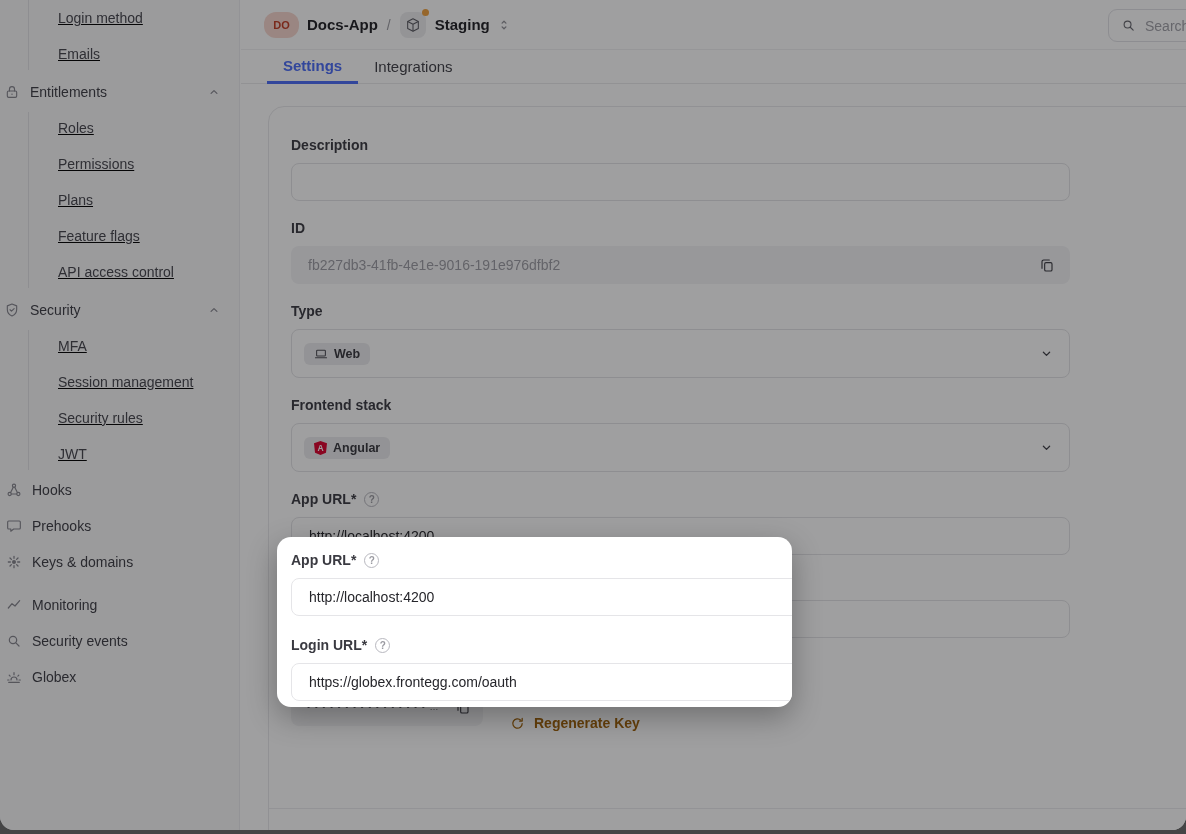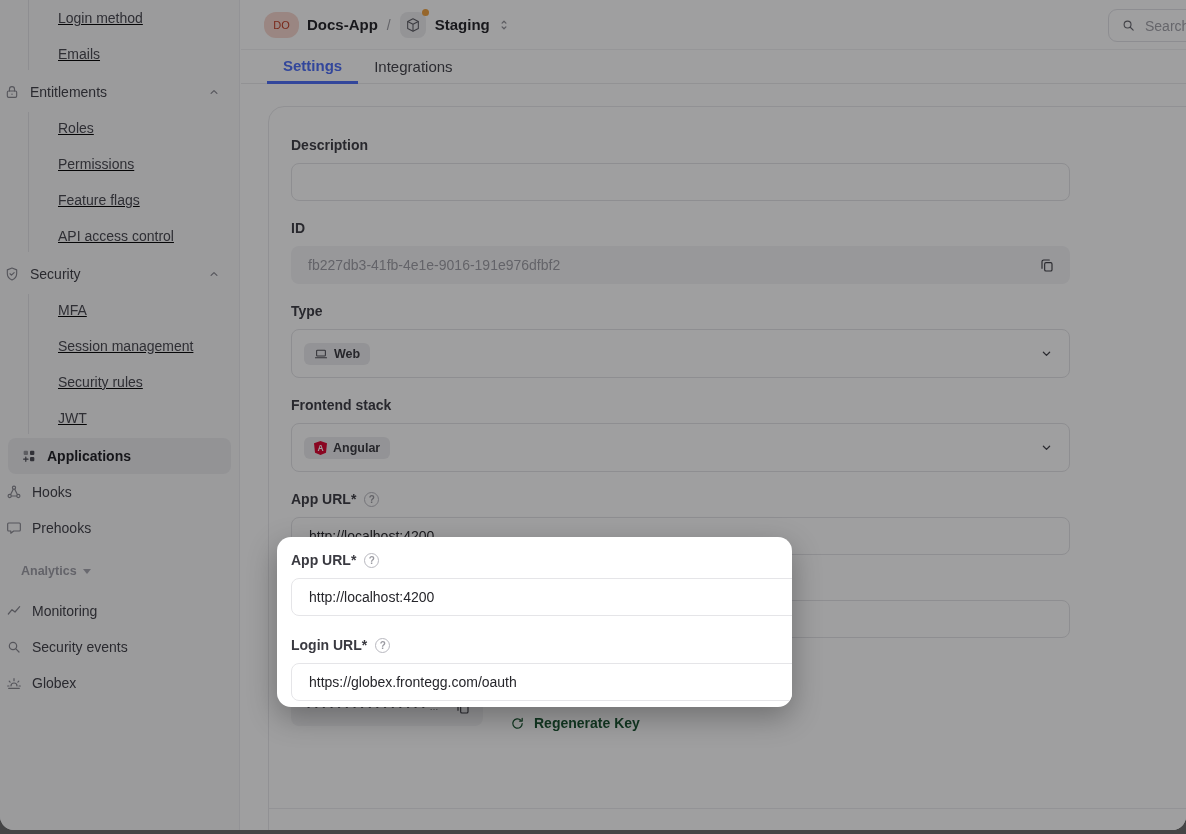--- a/index.html
+++ b/index.html
@@ -54,21 +54,21 @@
 
   
   .main { position:absolute; left:241px; top:0; right:0; bottom:0; background:#fff; }
 
   .header {
     height:50px; display:flex; align-items:center;
     padding-left:23px; border-bottom:1px solid #f0f0f2; position:relative;
   }
   .badge {
     width:35px; height:26px; border-radius:12px; background:#f7d6cd;
-    color:#c13b22; font-size:11px; font-weight:400;
+    color:#c13b22; font-size:11px; font-weight:700;
     display:flex; align-items:center; justify-content:center;
   }
   .crumb-name { margin-left:8px; font-size:15px; font-weight:700; color:#1f1f24; }
   .crumb-sep { margin:0 9px; font-size:14px; color:#9b9ba1; }
   .env-box {
     width:26px; height:26px; border-radius:8px; background:#ededef;
     display:flex; align-items:center; justify-content:center;
     color:#5a5a61; position:relative;
   }
   .env-box svg { width:16px; height:16px; }
@@ -152,21 +152,21 @@
   .apikey-box {
     width:192px; height:38px; background:#f4f4f6; border-radius:8px;
     display:flex; align-items:center; padding:0 12px 0 16px;
   }
   .dots {
     font-size:9px; letter-spacing:1px; color:#55555c; flex:1;
     white-space:nowrap; overflow:hidden;
   }
   .regen {
     margin-left:27px; display:flex; align-items:center; gap:9px;
-    font-size:14px; font-weight:700; color:#14532d; cursor:pointer;margin-top:32px;
+    font-size:14px; font-weight:700; color:#a16207; cursor:pointer;margin-top:32px;
   }
   .regen svg { width:15px; height:15px; }
   .card-divider {
     position:absolute; top:701px; left:0; width:1200px;
     border-top:1px solid #ebebee;
   }
 
   
   .dim {
     position:absolute; inset:0; background:rgba(15,15,18,0.40); z-index:50;
@@ -212,20 +212,23 @@
       </span>
     </div>
     <div class="sub-block">
       <div class="s-sub">
           <span>Roles</span>
         </div>
       <div class="s-sub">
           <span>Permissions</span>
         </div>
       <div class="s-sub">
+          <span>Plans</span>
+        </div>
+      <div class="s-sub">
           <span>Feature flags</span>
         </div>
       <div class="s-sub">
           <span>API access control</span>
         </div>
     </div>
 
     <div class="s-group">
       <span class="s-ic">
         <svg viewBox="0 0 24 24" fill="none" stroke="currentColor" stroke-width="1.7" stroke-linecap="round" stroke-linejoin="round">
@@ -248,31 +251,20 @@
           <span>Session management</span>
         </div>
       <div class="s-sub">
           <span>Security rules</span>
         </div>
       <div class="s-sub">
           <span>JWT</span>
         </div>
     </div>
 
-    <div class="s-item active" style="margin-top:2px;">
-      <span class="s-ic">
-        <svg viewBox="0 0 24 24" fill="none" stroke="currentColor" stroke-width="1.8" stroke-linecap="round">
-            <rect x="4" y="4" width="6.5" height="6.5" rx="1.5" fill="currentColor" stroke="none" opacity="0.55"></rect>
-            <rect x="13.5" y="4" width="6.5" height="6.5" rx="1.5" fill="currentColor" stroke="none"></rect>
-            <rect x="13.5" y="13.5" width="6.5" height="6.5" rx="1.5" fill="currentColor" stroke="none"></rect>
-            <path d="M7.2 13.5v6.5M4 16.7h6.5"></path>
-          </svg>
-      </span>
-      <span>Applications</span>
-    </div>
 
     <div class="s-item">
       <span class="s-ic">
         <svg viewBox="0 0 24 24" fill="none" stroke="currentColor" stroke-width="1.7" stroke-linecap="round">
             <circle cx="12" cy="5.5" r="2.4"></circle>
             <circle cx="5.5" cy="18" r="2.4"></circle>
             <circle cx="18.5" cy="18" r="2.4"></circle>
             <path d="M10.9 7.7l-4 8M13.1 7.7l4 8M8 18h8"></path>
           </svg>
       </span>
@@ -281,25 +273,30 @@
 
     <div class="s-item">
       <span class="s-ic">
         <svg viewBox="0 0 24 24" fill="none" stroke="currentColor" stroke-width="1.7" stroke-linecap="round" stroke-linejoin="round">
             <path d="M20 4.5H4A1.5 1.5 0 0 0 2.5 6v9A1.5 1.5 0 0 0 4 16.5h3.2v3.3l4.3-3.3H20a1.5 1.5 0 0 0 1.5-1.5V6A1.5 1.5 0 0 0 20 4.5z"></path>
           </svg>
       </span>
       <span>Prehooks</span>
     </div>
 
-
-    <div class="s-section">
-      <span>Analytics</span>
-      <span class="caret"></span>
-    </div>
+    <div class="s-item">
+      <span class="s-ic">
+        <svg viewBox="0 0 24 24" fill="none" stroke="currentColor" stroke-width="1.9" stroke-linecap="round">
+            <circle cx="12" cy="12" r="3" fill="currentColor" stroke="none"></circle>
+            <path d="M12 3.5v3M12 17.5v3M3.5 12h3M17.5 12h3M6 6l2.1 2.1M15.9 15.9L18 18M18 6l-2.1 2.1M8.1 15.9L6 18"></path>
+          </svg>
+      </span>
+      <span>Keys &amp; domains</span>
+    </div>
+
 
     <div class="s-item mtop">
       <span class="s-ic">
         <svg viewBox="0 0 24 24" fill="none" stroke="currentColor" stroke-width="1.8" stroke-linecap="round" stroke-linejoin="round">
             <polyline points="3.5 16.5 9 10 13.5 13.5 20.5 5.5"></polyline>
           </svg>
       </span>
       <span>Monitoring</span>
     </div>
 

